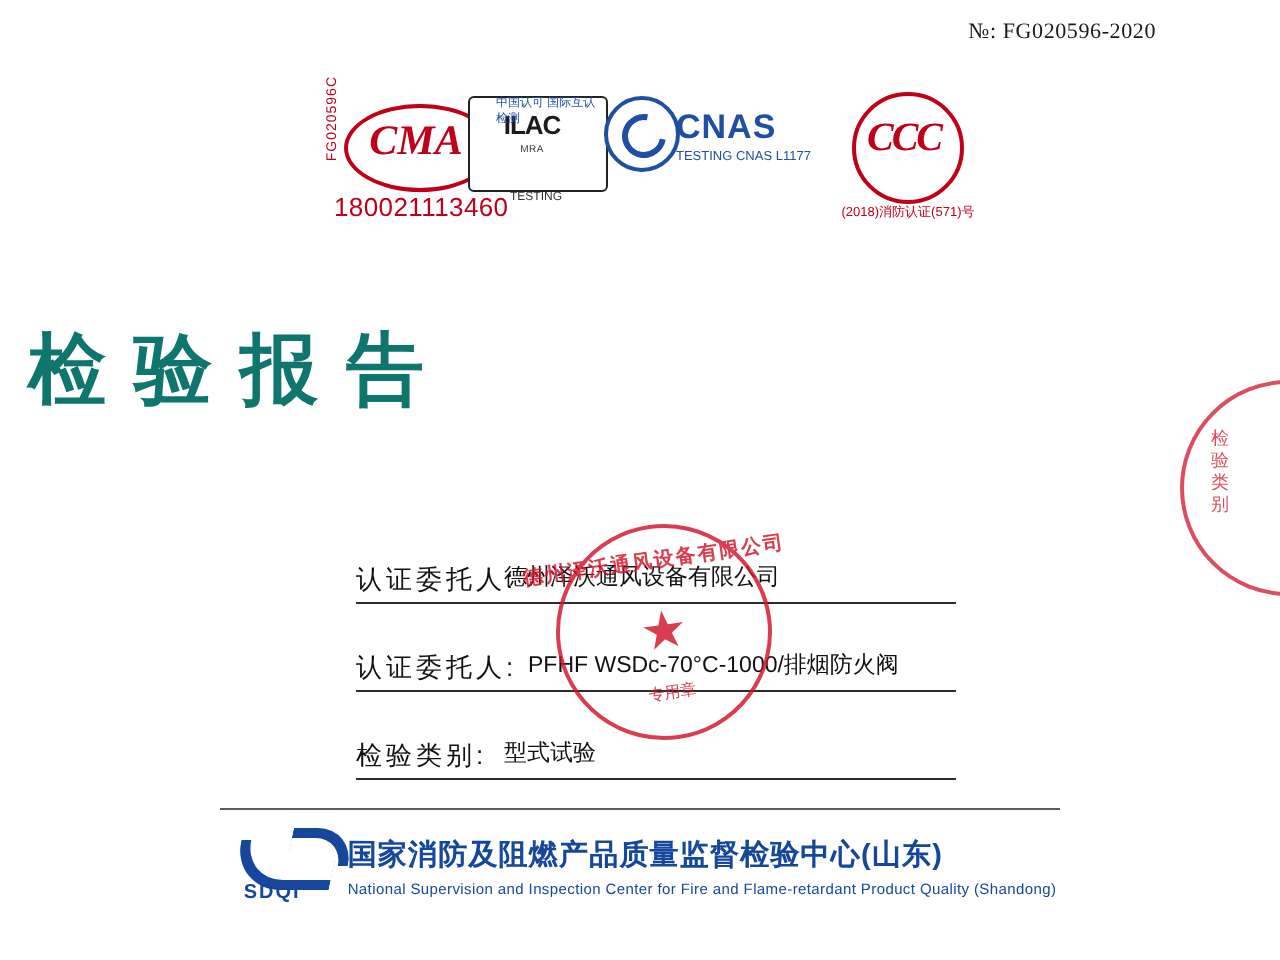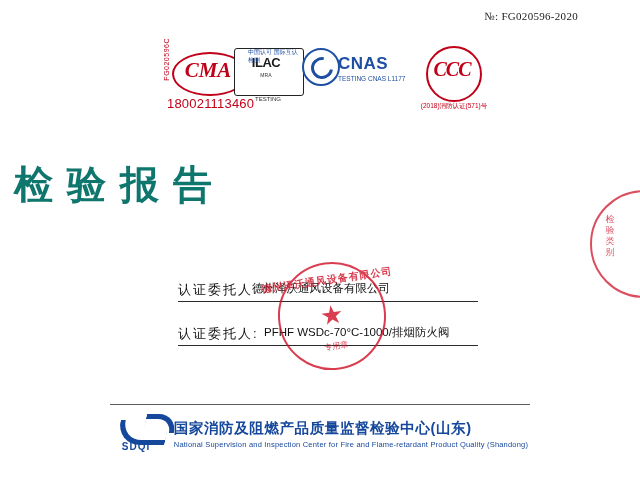--- a/index.html
+++ b/index.html
@@ -483,20 +483,25 @@
 
   <div class="fields">
     <div class="field-row r1">
       <span class="field-label">认证委托人:</span>
       <span class="field-value">德州泽沃通风设备有限公司</span>
       <span class="field-line"></span>
     </div>
     <div class="field-row r2">
       <span class="field-label">认证委托人:</span>
       <span class="field-value">PFHF WSDc-70°C-1000/排烟防火阀</span>
+      <span class="field-line"></span>
+    </div>
+    <div class="field-row r3">
+      <span class="field-label">检验类别:</span>
+      <span class="field-value">型式试验</span>
       <span class="field-line"></span>
     </div>
   </div>
 
   <div class="seal">
     <div class="seal-arc">
       <span style="transform:translate(-50%,-50%) translateY(-36px); width:150px; text-align:center; letter-spacing:1px;">德州泽沃通风设备有限公司</span>
     </div>
     <div class="seal-star">★</div>
     <div class="seal-bottom">专用章</div>

